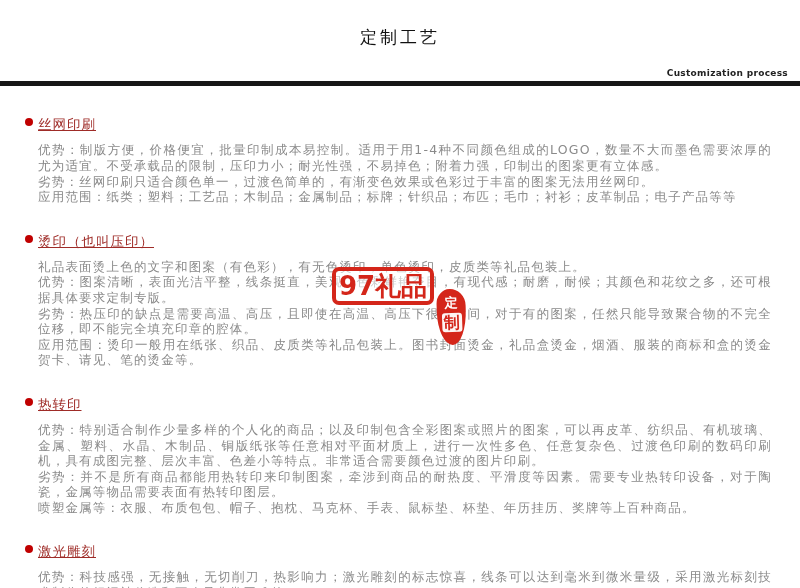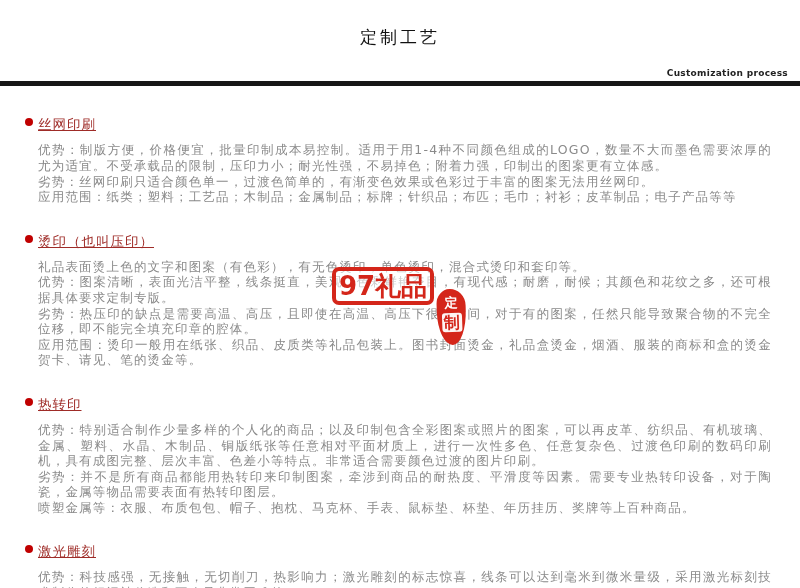--- a/index.html
+++ b/index.html
@@ -141,21 +141,21 @@
       <p>优势：制版方便，价格便宜，批量印制成本易控制。适用于用1-4种不同颜色组成的LOGO，数量不大而墨色需要浓厚的尤为适宜。不受承载品的限制，压印力小；耐光性强，不易掉色；附着力强，印制出的图案更有立体感。</p>
       <p>劣势：丝网印刷只适合颜色单一，过渡色简单的，有渐变色效果或色彩过于丰富的图案无法用丝网印。</p>
       <p>应用范围：纸类；塑料；工艺品；木制品；金属制品；标牌；针织品；布匹；毛巾；衬衫；皮革制品；电子产品等等</p>
     </section>
 
     <section class="section">
       <div class="sec-head">
         <span class="bullet"></span>
         <span class="sec-title">烫印（也叫压印）</span>
       </div>
-      <p>礼品表面烫上色的文字和图案（有色彩），有无色烫印，单色烫印，混合式烫印和套印等。</p>
+      <p>礼品表面烫上色的文字和图案（有色彩），有无色烫印，单色烫印，皮质类等礼品包装上。</p>
       <p>优势：图案清晰，表面光洁平整，线条挺直，美观，色彩鲜艳夺目，有现代感；耐磨，耐候；其颜色和花纹之多，还可根据具体要求定制专版。</p>
       <p>劣势：热压印的缺点是需要高温、高压，且即使在高温、高压下很长时间，对于有的图案，任然只能导致聚合物的不完全位移，即不能完全填充印章的腔体。</p>
       <p>应用范围：烫印一般用在纸张、织品、皮质类等礼品包装上。图书封面烫金，礼品盒烫金，烟酒、服装的商标和盒的烫金贺卡、请见、笔的烫金等。</p>
     </section>
 
     <section class="section">
       <div class="sec-head">
         <span class="bullet"></span>
         <span class="sec-title">热转印</span>
       </div>

